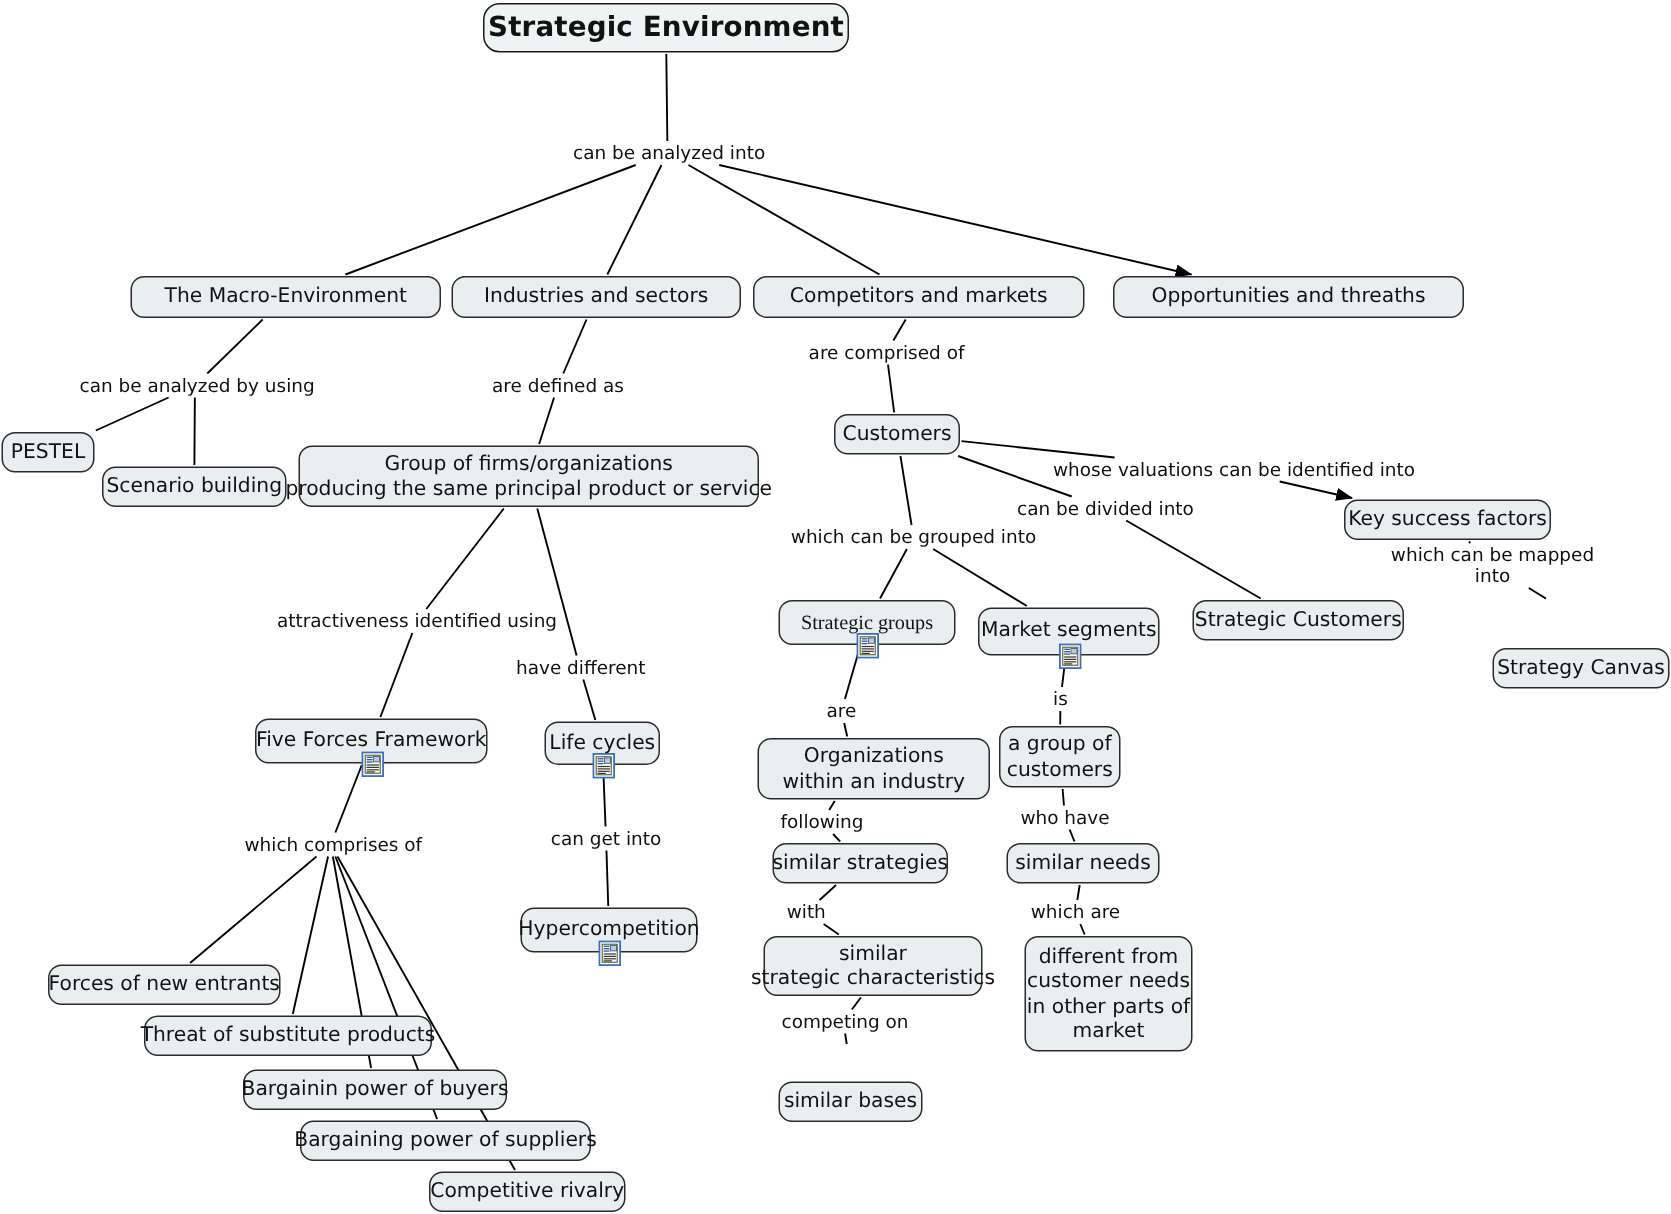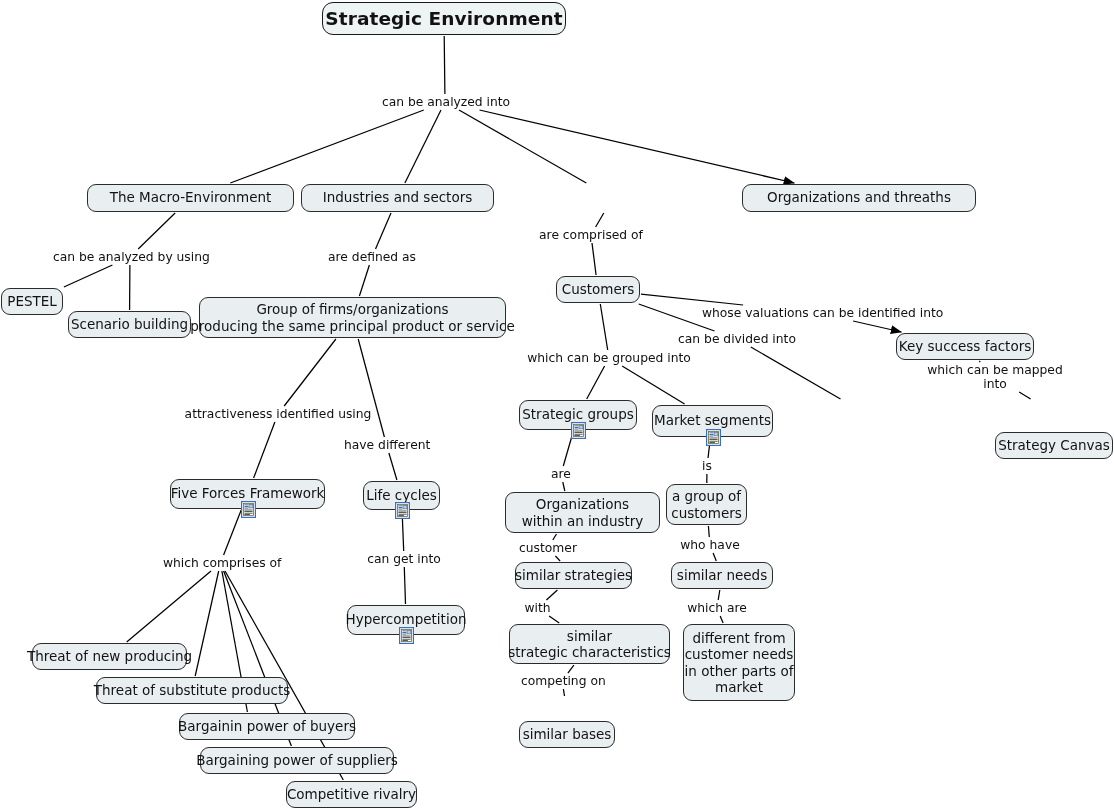--- a/index.html
+++ b/index.html
@@ -129,28 +129,29 @@
         <line x1="549.1" y1="616.0" x2="559.2" y2="623.0"></line>
         <line x1="719.8" y1="590.0" x2="718.2" y2="600.0"></line>
         <line x1="720.2" y1="616.0" x2="723.1" y2="623.0"></line>
         <line x1="573.9" y1="665.0" x2="567.9" y2="673.0"></line>
         <line x1="563.4" y1="689.0" x2="564.5" y2="696.0"></line>
       </g>
   </svg>
 <div class="node root" style="left: 322px; top: 2px; width: 244px; height: 33px;">Strategic Environment</div>
     <div class="node" style="left: 87px; top: 184px; width: 207px; height: 28px;">The Macro-Environment</div>
     <div class="node" style="left: 301px; top: 184px; width: 193px; height: 28px;">Industries and sectors</div>
-    <div class="node" style="left: 742px; top: 184px; width: 234px; height: 28px;">Organizations and threaths</div>
+    <div class="node" style="left: 502px; top: 184px; width: 221px; height: 28px;">Competitors and markets</div>
+    <div class="node" style="left: 742px; top: 184px; width: 234px; height: 28px;">Opportunities and threaths</div>
     <div class="node" style="left: 1px; top: 288px; width: 62px; height: 27px;">PESTEL</div>
     <div class="node" style="left: 68px; top: 311px; width: 123px; height: 27px;">Scenario building</div>
     <div class="node big" style="left: 199px; top: 297px; width: 307px; height: 41px;">Group of firms/organizations
 producing the same principal product or service</div>
     <div class="node" style="left: 556px; top: 276px; width: 84px; height: 27px;">Customers</div>
     <div class="node" style="left: 896px; top: 333px; width: 138px; height: 27px;">Key success factors</div>
-    <div class="node" style="left: 519px; top: 400px; width: 118px; height: 30px;">Strategic groups</div>
+    <div class="node" style="left: 519px; top: 400px; width: 118px; height: 30px; font-family: Liberation Serif, serif;">Strategic groups</div>
     <div class="res-icon" style="left: 571px; top: 422px;"><svg viewBox="0 0 15 17" width="15" height="17" xmlns="http://www.w3.org/2000/svg">
         <rect x="0.5" y="0.5" width="14" height="16" fill="#ffffff" stroke="#3a6fbf" stroke-width="1.4"></rect>
         <rect x="2.5" y="2.5" width="10" height="12" fill="#fdfdf6" stroke="#6b6b3a" stroke-width="0.8"></rect>
         <rect x="8" y="3.3" width="4" height="3.6" fill="#b9cbe4" stroke="#44607f" stroke-width="0.6"></rect>
         <g fill="#2f5ea8">
           <rect x="3.4" y="3.4" width="4" height="0.9"></rect>
           <rect x="3.4" y="5" width="4" height="0.9"></rect>
           <rect x="3.4" y="6.6" width="4" height="0.9"></rect>
         </g>
         <g fill="#333333">
@@ -170,20 +171,21 @@
           <rect x="3.4" y="5" width="4" height="0.9"></rect>
           <rect x="3.4" y="6.6" width="4" height="0.9"></rect>
         </g>
         <g fill="#333333">
           <rect x="3.4" y="8.6" width="8.2" height="0.8"></rect>
           <rect x="3.4" y="10.2" width="8.2" height="0.8"></rect>
           <rect x="3.4" y="11.8" width="8.2" height="0.8"></rect>
           <rect x="3.4" y="13.2" width="5.5" height="0.8"></rect>
         </g>
       </svg></div>
+    <div class="node" style="left: 795px; top: 400px; width: 141px; height: 27px;">Strategic Customers</div>
     <div class="node" style="left: 995px; top: 400px; width: 118px; height: 27px; margin-top: 32px;">Strategy Canvas</div>
     <div class="node" style="left: 170px; top: 479px; width: 155px; height: 30px;">Five Forces Framework</div>
     <div class="res-icon" style="left: 240.5px; top: 501px;"><svg viewBox="0 0 15 17" width="15" height="17" xmlns="http://www.w3.org/2000/svg">
         <rect x="0.5" y="0.5" width="14" height="16" fill="#ffffff" stroke="#3a6fbf" stroke-width="1.4"></rect>
         <rect x="2.5" y="2.5" width="10" height="12" fill="#fdfdf6" stroke="#6b6b3a" stroke-width="0.8"></rect>
         <rect x="8" y="3.3" width="4" height="3.6" fill="#b9cbe4" stroke="#44607f" stroke-width="0.6"></rect>
         <g fill="#2f5ea8">
           <rect x="3.4" y="3.4" width="4" height="0.9"></rect>
           <rect x="3.4" y="5" width="4" height="0.9"></rect>
           <rect x="3.4" y="6.6" width="4" height="0.9"></rect>
@@ -228,45 +230,45 @@
           <rect x="3.4" y="5" width="4" height="0.9"></rect>
           <rect x="3.4" y="6.6" width="4" height="0.9"></rect>
         </g>
         <g fill="#333333">
           <rect x="3.4" y="8.6" width="8.2" height="0.8"></rect>
           <rect x="3.4" y="10.2" width="8.2" height="0.8"></rect>
           <rect x="3.4" y="11.8" width="8.2" height="0.8"></rect>
           <rect x="3.4" y="13.2" width="5.5" height="0.8"></rect>
         </g>
       </svg></div>
-    <div class="node big" style="left: 509px; top: 624px; width: 161px; height: 40px;">similar
+    <div class="node big" style="left: 509px; top: 624px; width: 146px; height: 40px;">similar
 strategic characteristics</div>
     <div class="node big" style="left: 683px; top: 624px; width: 112px; height: 77px;">different from
 customer needs
 in other parts of
 market</div>
-    <div class="node" style="left: 32px; top: 643px; width: 155px; height: 27px;">Threat of new producing</div>
+    <div class="node" style="left: 32px; top: 643px; width: 155px; height: 27px;">Forces of new entrants</div>
     <div class="node" style="left: 96px; top: 677px; width: 192px; height: 27px;">Threat of substitute products</div>
-    <div class="node" style="left: 162px; top: 713px; width: 176px; height: 27px; margin-left: 17px;">Bargainin power of buyers</div>
+    <div class="node" style="left: 162px; top: 713px; width: 176px; height: 27px;">Bargainin power of buyers</div>
     <div class="node" style="left: 200px; top: 747px; width: 194px; height: 27px;">Bargaining power of suppliers</div>
     <div class="node" style="left: 286px; top: 781px; width: 131px; height: 27px;">Competitive rivalry</div>
     <div class="node" style="left: 519px; top: 697px; width: 96px; height: 27px; margin-top: 24px;">similar bases</div>
     <div class="link-label" style="left: 382px; top: 95px; width: 126px;">can be analyzed into</div>
     <div class="link-label" style="left: 53px; top: 250px; width: 154px;">can be analyzed by using</div>
     <div class="link-label" style="left: 326px; top: 250px; width: 92px;">are defined as</div>
     <div class="link-label" style="left: 538px; top: 228px; width: 106px;">are comprised of</div>
     <div class="link-label" style="left: 702px; top: 306px; width: 232px;">whose valuations can be identified into</div>
     <div class="link-label" style="left: 678px; top: 332px; width: 118px;">can be divided into</div>
     <div class="link-label" style="left: 527px; top: 351px; width: 164px;">which can be grouped into</div>
     <div class="link-label" style="left: 921px; top: 363px; width: 148px;">which can be mapped
 into</div>
     <div class="link-label" style="left: 182px; top: 407px; width: 192px;">attractiveness identified using</div>
     <div class="link-label" style="left: 344px; top: 438px; width: 85px;">have different</div>
     <div class="link-label" style="left: 549px; top: 467px; width: 24px;">are</div>
     <div class="link-label" style="left: 700px; top: 459px; width: 14px;">is</div>
-    <div class="link-label" style="left: 519px; top: 541px; width: 58px;">customer</div>
+    <div class="link-label" style="left: 519px; top: 541px; width: 58px;">following</div>
     <div class="link-label" style="left: 680px; top: 538px; width: 60px;">who have</div>
     <div class="link-label" style="left: 163px; top: 556px; width: 115px;">which comprises of</div>
     <div class="link-label" style="left: 366px; top: 552px; width: 76px;">can get into</div>
     <div class="link-label" style="left: 523px; top: 601px; width: 29px;">with</div>
     <div class="link-label" style="left: 687px; top: 601px; width: 60px;">which are</div>
     <div class="link-label" style="left: 521px; top: 674px; width: 82px;">competing on</div>
   </div>
 
 </body></html>

